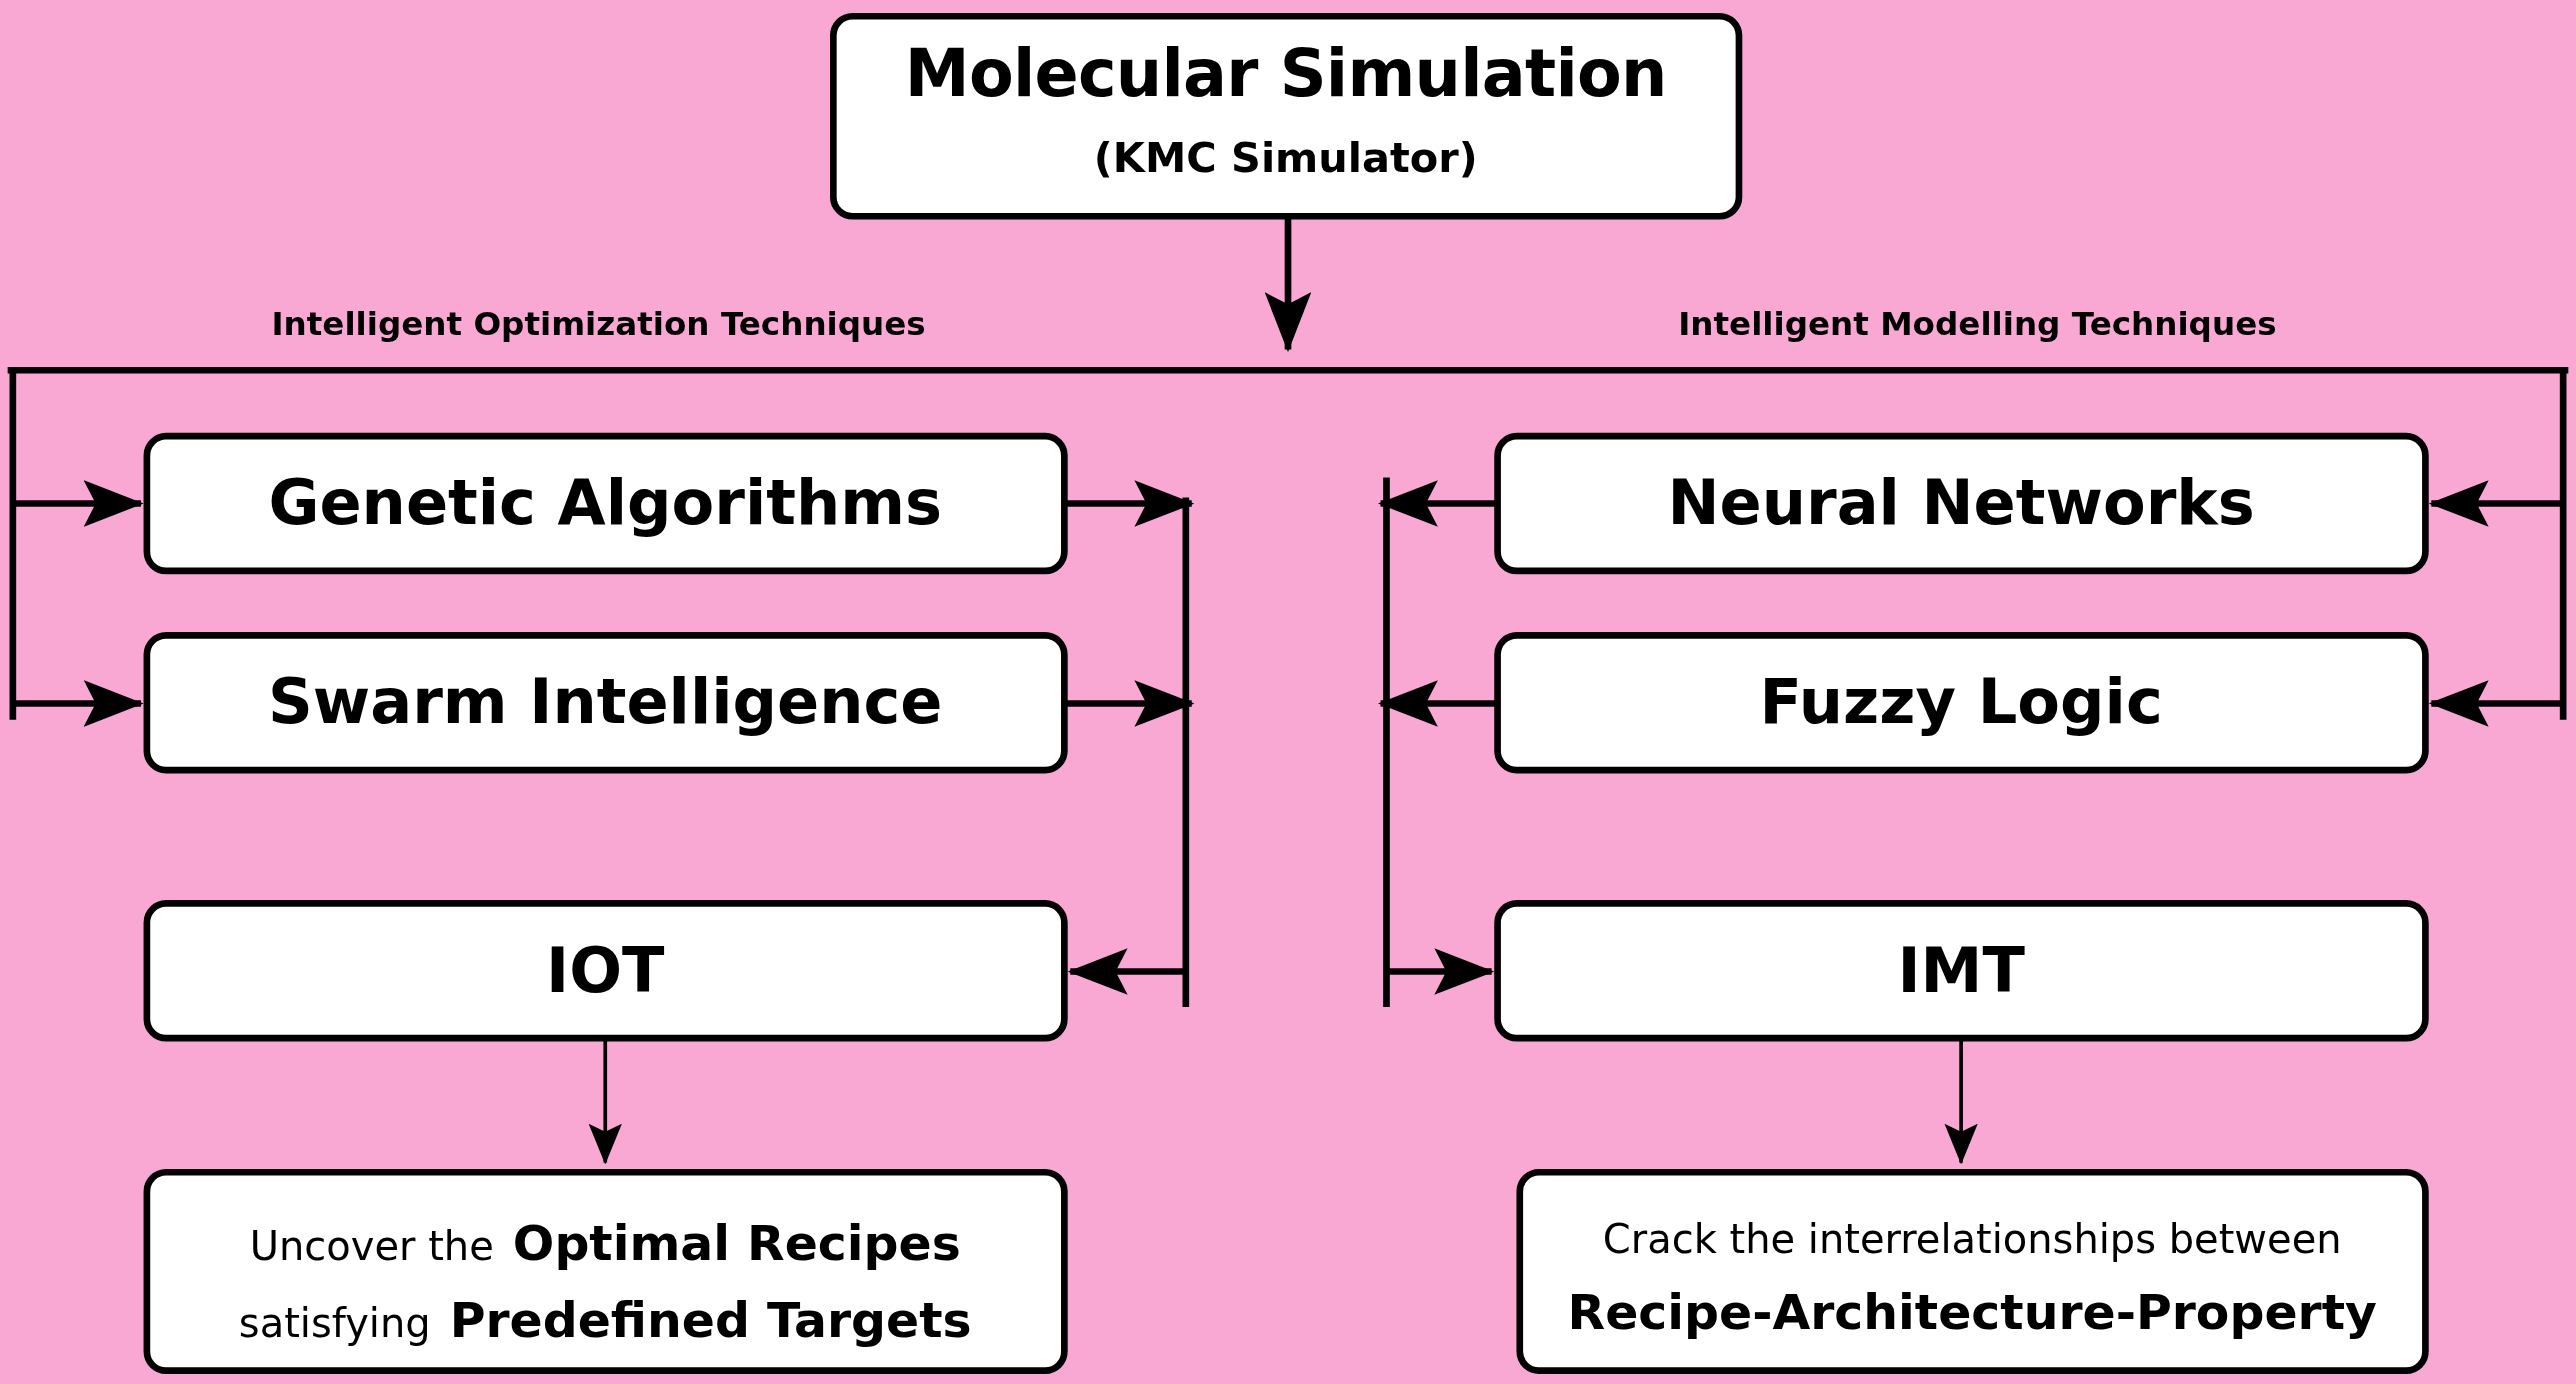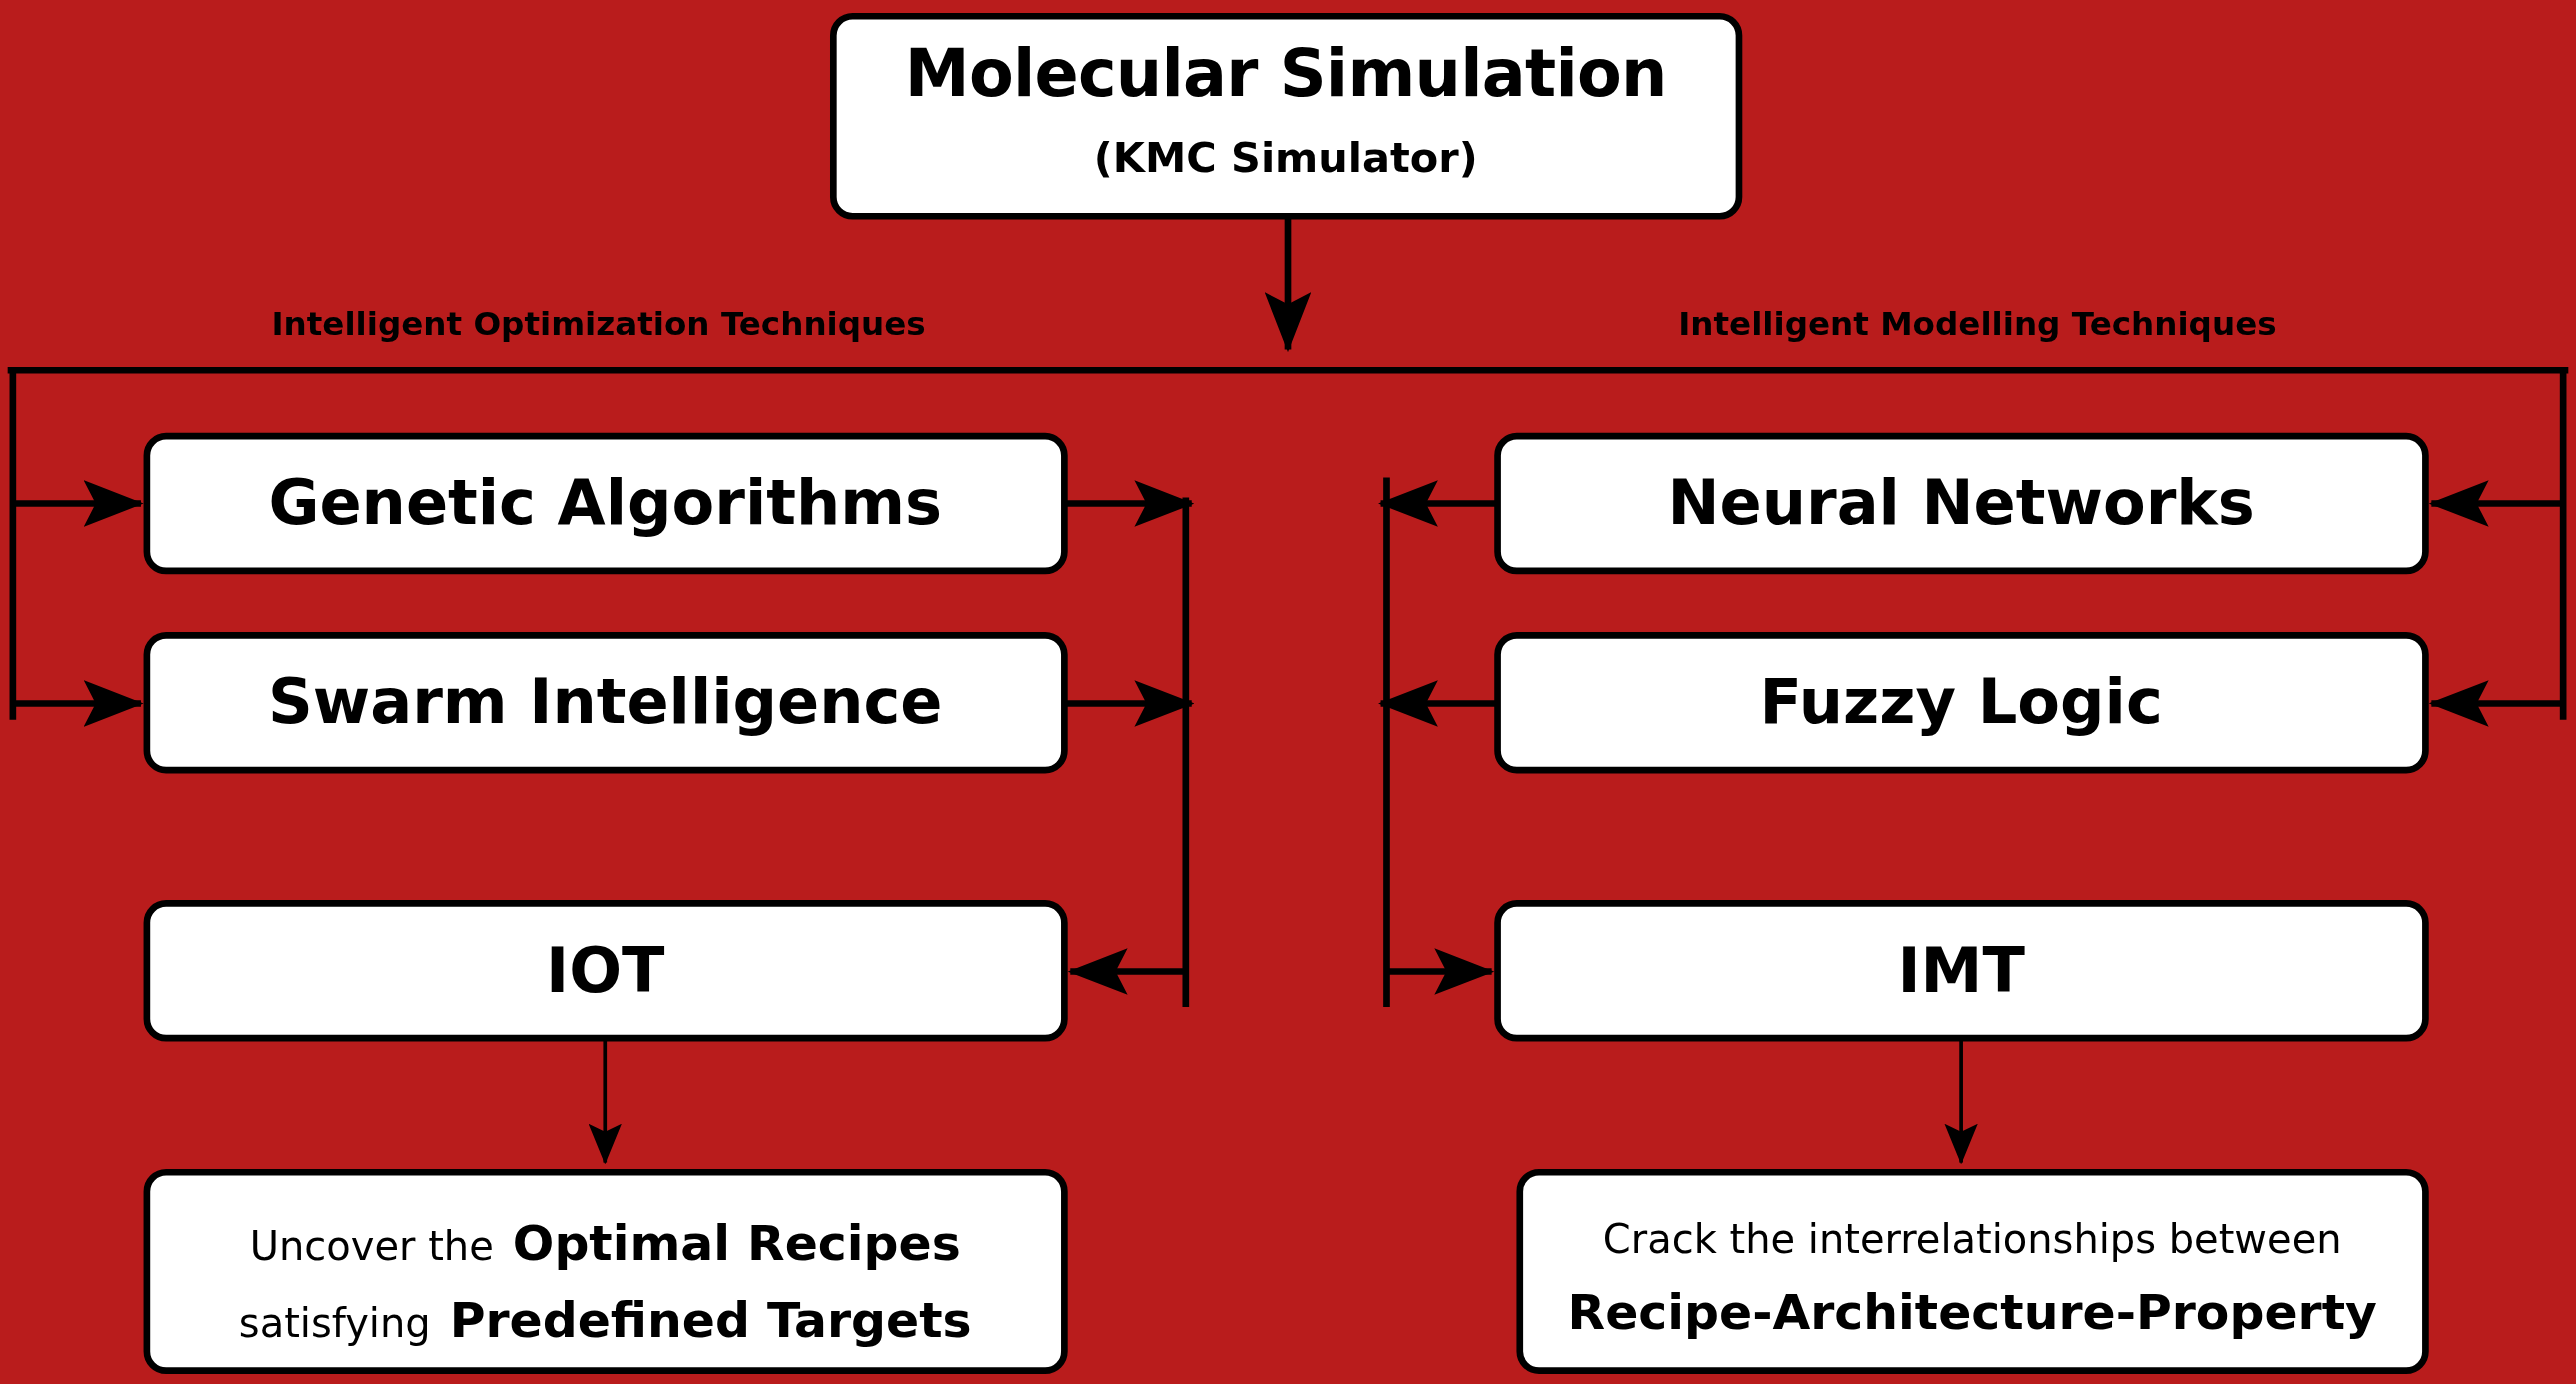--- a/index.html
+++ b/index.html
@@ -10,21 +10,21 @@
   body {
     width: 2576px;
     height: 1384px;
     font-family: "DejaVu Sans", sans-serif;
     overflow: hidden;
   }
   #diagram-root {
     position: relative;
     width: 2576px;
     height: 1384px;
-    background: #b91c1c;
+    background: #f9a8d4;
   }
   svg.diagram-canvas {
     position: absolute;
     top: 0;
     left: 0;
     width: 2576px;
     height: 1384px;
   }
   .node-box {
     fill: #ffffff;

